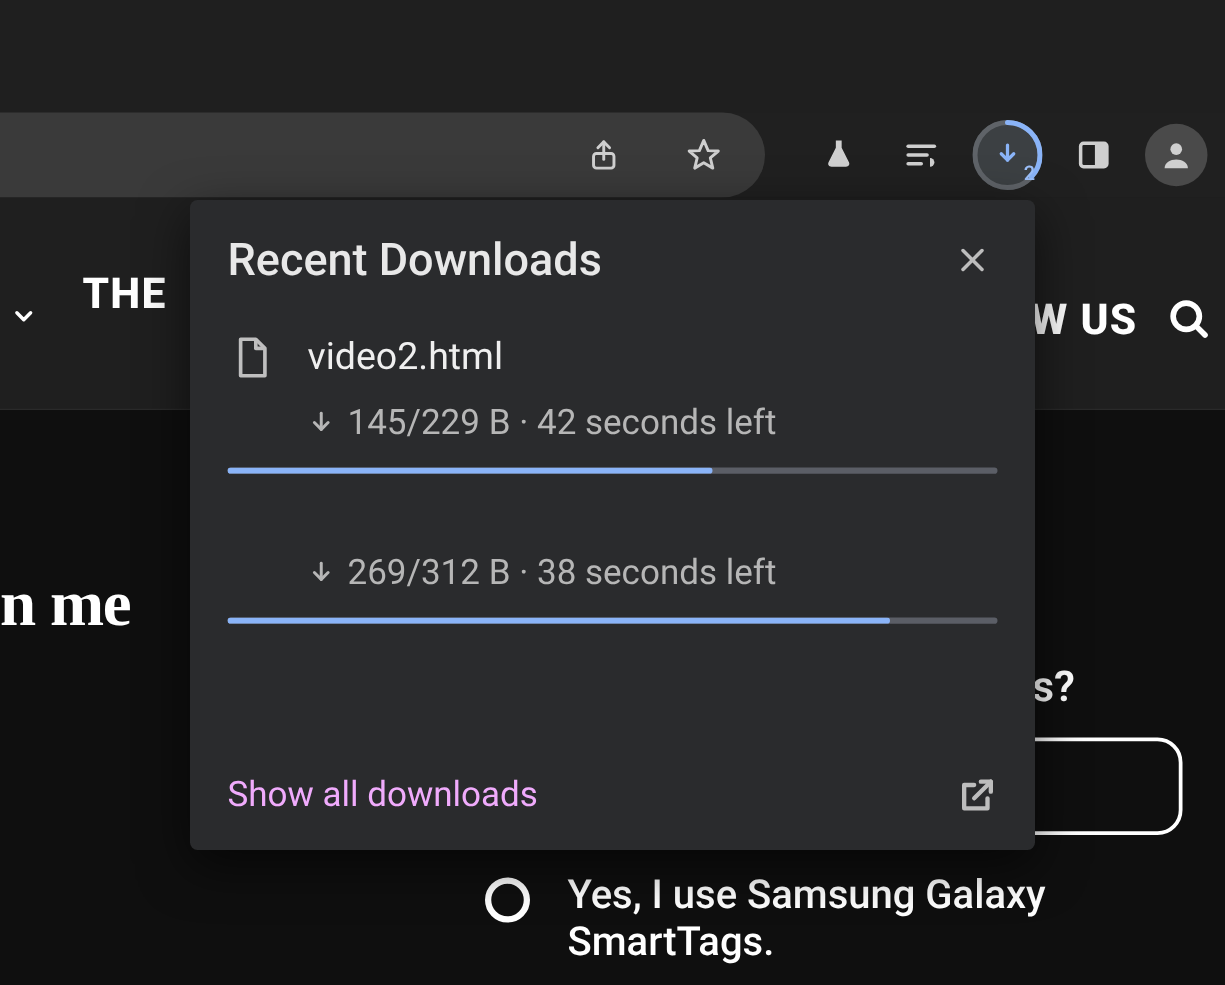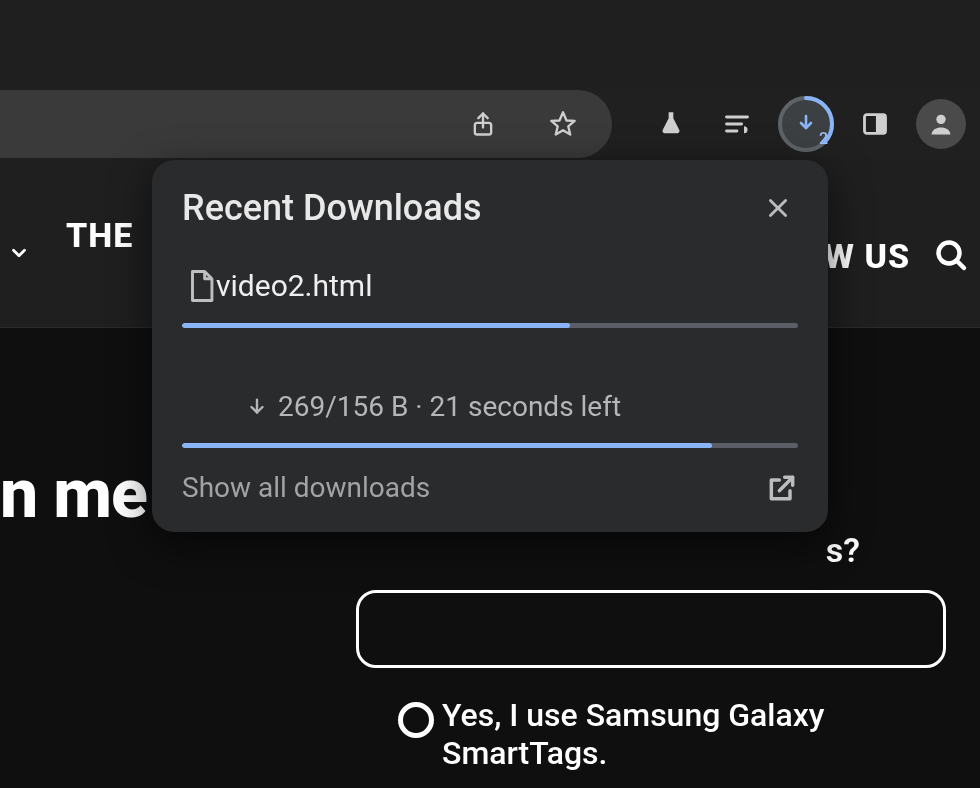--- a/index.html
+++ b/index.html
@@ -23,50 +23,50 @@
 
   
   .site-nav { position: absolute; left: 0; top: 158px; width: 100%; height: 170px; background: #1f1f1f; border-bottom: 1px solid #2a2a2a; color: #fff; }
   .site-nav .caret { position: absolute; left: 8px; top: 84px; }
   .site-nav .best { position: absolute; left: 66px; top: 60px; font-weight: 800; font-size: 34px; line-height: 1.05; letter-spacing: 1px; }
   .site-nav .wus { position: absolute; right: 70px; top: 78px; font-weight: 800; font-size: 34px; letter-spacing: 1px; }
   .site-nav .search { position: absolute; right: 10px; top: 80px; }
 
   
   .page-body { position: absolute; left: 0; top: 328px; width: 100%; height: 460px; background: #0f0f0f; color: #fff; }
-  .headline { position: absolute; left: 0; top: 126px; font-size: 68px; font-weight: 800; letter-spacing: -1px; white-space: nowrap; }
+  .headline { position: absolute; left: 0; top: 126px; font-size: 52px; font-weight: 800; letter-spacing: -1px; white-space: nowrap; font-family: Liberation Serif, serif; }
   .poll-q { position: absolute; right: 120px; top: 202px; font-size: 34px; font-weight: 600; }
   .poll-box { position: absolute; right: 34px; top: 262px; width: 590px; height: 78px; border: 3.5px solid #fff; border-radius: 20px; }
-  .poll-option { position: absolute; right: 24px; top: 368px; width: 590px; display: flex; align-items: flex-start; gap: 8px; padding-left: 32px; }
+  .poll-option { position: absolute; right: 34px; top: 368px; width: 590px; display: flex; align-items: flex-start; gap: 30px; padding-left: 32px; }
   .poll-option .radio { width: 36px; height: 36px; border: 5px solid #fff; border-radius: 50%; flex: none; margin-top: 6px; }
   .poll-option .label { font-size: 32px; font-weight: 500; line-height: 1.2; }
 
   
   .popup {
-    position: absolute; left: 152px; top: 160px; width: 676px; height: 372px;
-    background: #2a2b2d; border-radius: 22px; box-shadow: 0 12px 40px rgba(0,0,0,.6);
+    position: absolute; left: 152px; top: 160px; width: 676px; height: 520px;
+    background: #2a2b2d; border-radius: 6px; box-shadow: 0 12px 40px rgba(0,0,0,.6);
     color: #e3e3e3; padding: 0 30px;
   }
   .popup-head { display: flex; align-items: center; justify-content: space-between; height: 96px; }
   .popup-title { font-size: 36px; font-weight: 500; color: #e8e8e8; }
   .popup-close { width: 40px; height: 40px; display: flex; align-items: center; justify-content: center; color: #bdbdbd; cursor: pointer; border-radius: 50%; }
   .popup-close svg { width: 26px; height: 26px; }
 
   .dl-item { padding-top: 12px; padding-bottom: 14px; }
-  .dl-row1 { display: flex; align-items: center; }
+  .dl-row1 { display: flex; align-items: center; gap: 30px; }
   .file-ico { width: 30px; height: 34px; color: #bfbfbf; flex: none; margin-left: 4px; }
   .file-ico svg { width: 100%; height: 100%; }
   .file-name { font-size: 30px; color: #efefef; font-weight: 400; }
   .dl-row2 { display: flex; align-items: center; gap: 10px; margin-top: 18px; margin-left: 64px; color: #b6b6b6; font-size: 28px; }
   .dl-row2 .arrow-dn { width: 22px; height: 22px; }
   .progress { position: relative; height: 5px; background: #5b5e66; border-radius: 3px; margin-top: 20px; overflow: hidden; }
   .progress .bar { position: absolute; left: 0; top: 0; bottom: 0; background: #8ab4f8; border-radius: 3px; }
 
   .popup-foot { position: absolute; left: 30px; right: 30px; bottom: 28px; display: flex; align-items: center; justify-content: space-between; }
-  .show-all { font-size: 28px; color: #a3a3a3; cursor: pointer; }
+  .show-all { font-size: 28px; color: #f0abfc; cursor: pointer; }
   .openext { width: 32px; height: 32px; color: #bdbdbd; cursor: pointer; }
 
 </style>
 </head>
 <body>
 
 <div class="root">
 
   <div class="titlebar"></div>
 
@@ -168,32 +168,39 @@
     <div class="dl-item">
       <div class="dl-row1">
         <span class="file-ico">
           <svg viewBox="0 0 24 28" fill="none" stroke="currentColor" stroke-width="2.4" stroke-linejoin="round">
               <path d="M5 2h10l6 6v18H5z"></path>
               <path d="M15 2v6h6"></path>
             </svg>
         </span>
         <span class="file-name">video2.html</span>
       </div>
+      <div class="dl-row2">
+        <svg class="arrow-dn" viewBox="0 0 24 24" fill="none" stroke="currentColor" stroke-width="2.6" stroke-linecap="round" stroke-linejoin="round">
+            <path d="M12 4v14"></path>
+            <path d="M6 12l6 6 6-6"></path>
+          </svg>
+        <span>145/229 B · 42 seconds left</span>
+      </div>
       <div class="progress">
         <div class="bar" style="width:63%"></div>
       </div>
     </div>
 
     <div class="dl-item" style="margin-top:18px">
       <div class="dl-row2">
         <svg class="arrow-dn" viewBox="0 0 24 24" fill="none" stroke="currentColor" stroke-width="2.6" stroke-linecap="round" stroke-linejoin="round">
             <path d="M12 4v14"></path>
             <path d="M6 12l6 6 6-6"></path>
           </svg>
-        <span>269/156 B · 21 seconds left</span>
+        <span>269/312 B · 38 seconds left</span>
       </div>
       <div class="progress">
         <div class="bar" style="width:86%"></div>
       </div>
     </div>
 
     <div class="popup-foot">
       <span class="show-all">Show all downloads</span>
       <span class="openext">
         <svg viewBox="0 0 24 24" fill="none" stroke="currentColor" stroke-width="2.6" stroke-linecap="round" stroke-linejoin="round">

